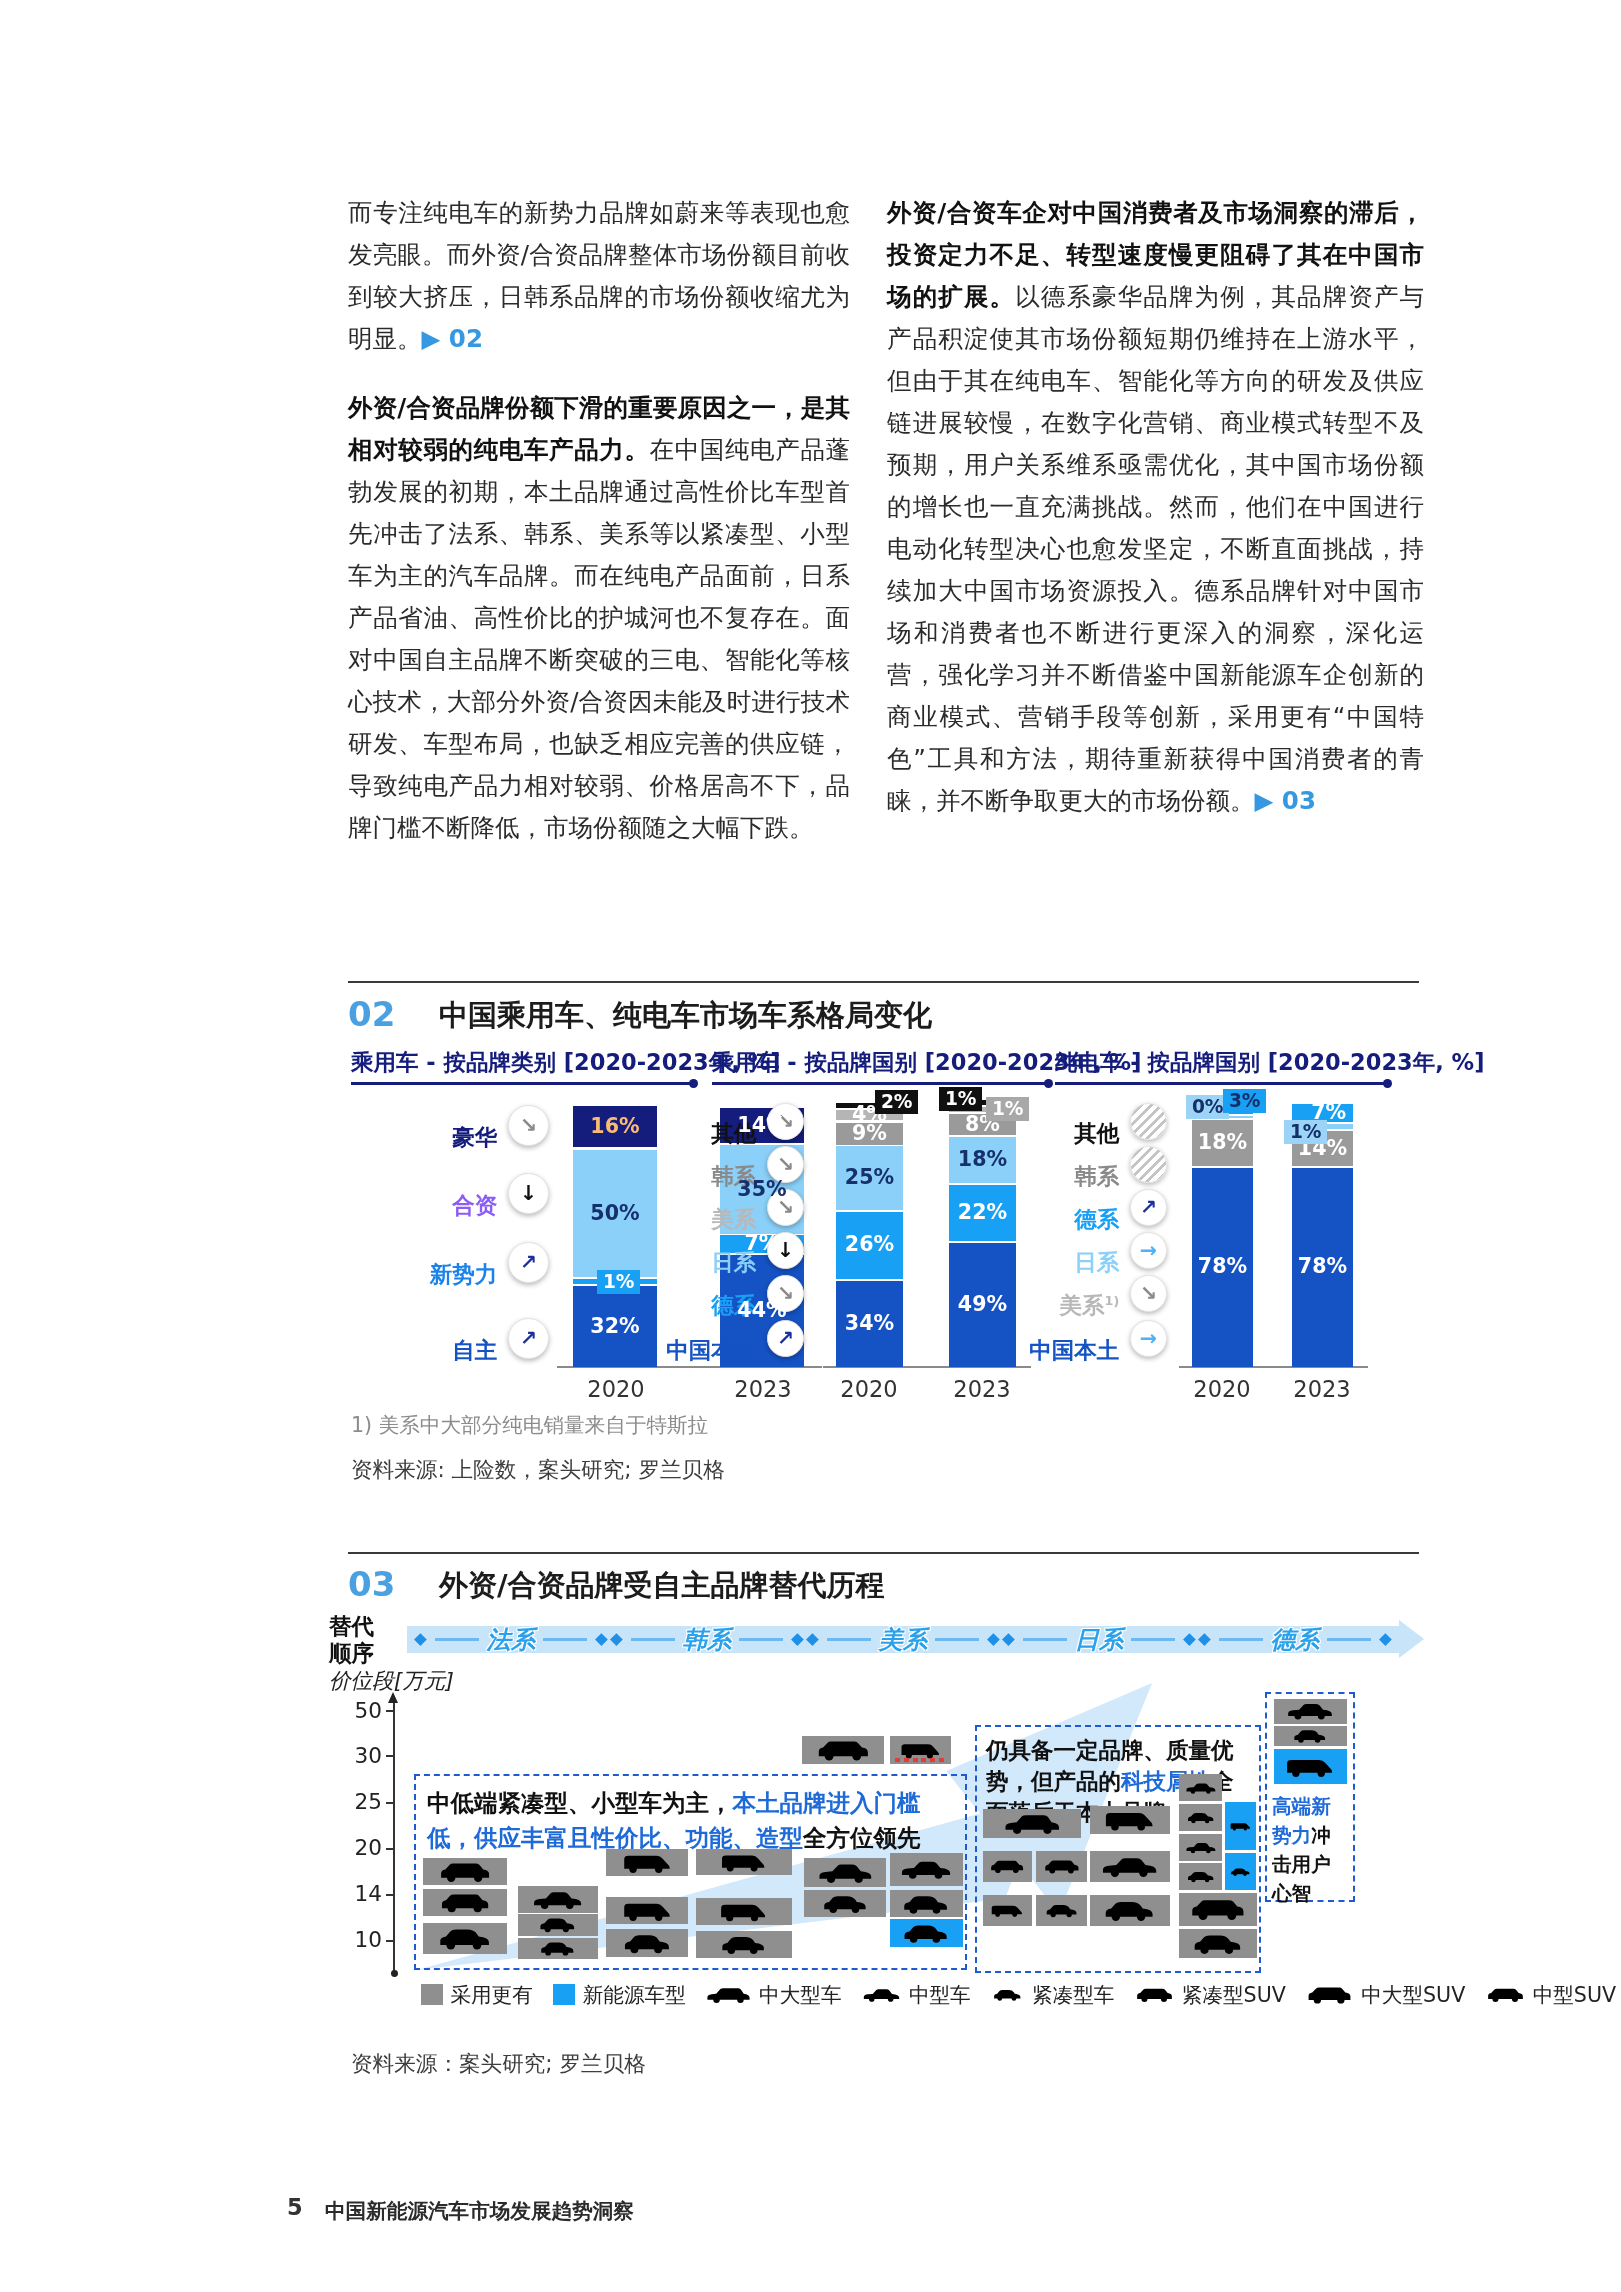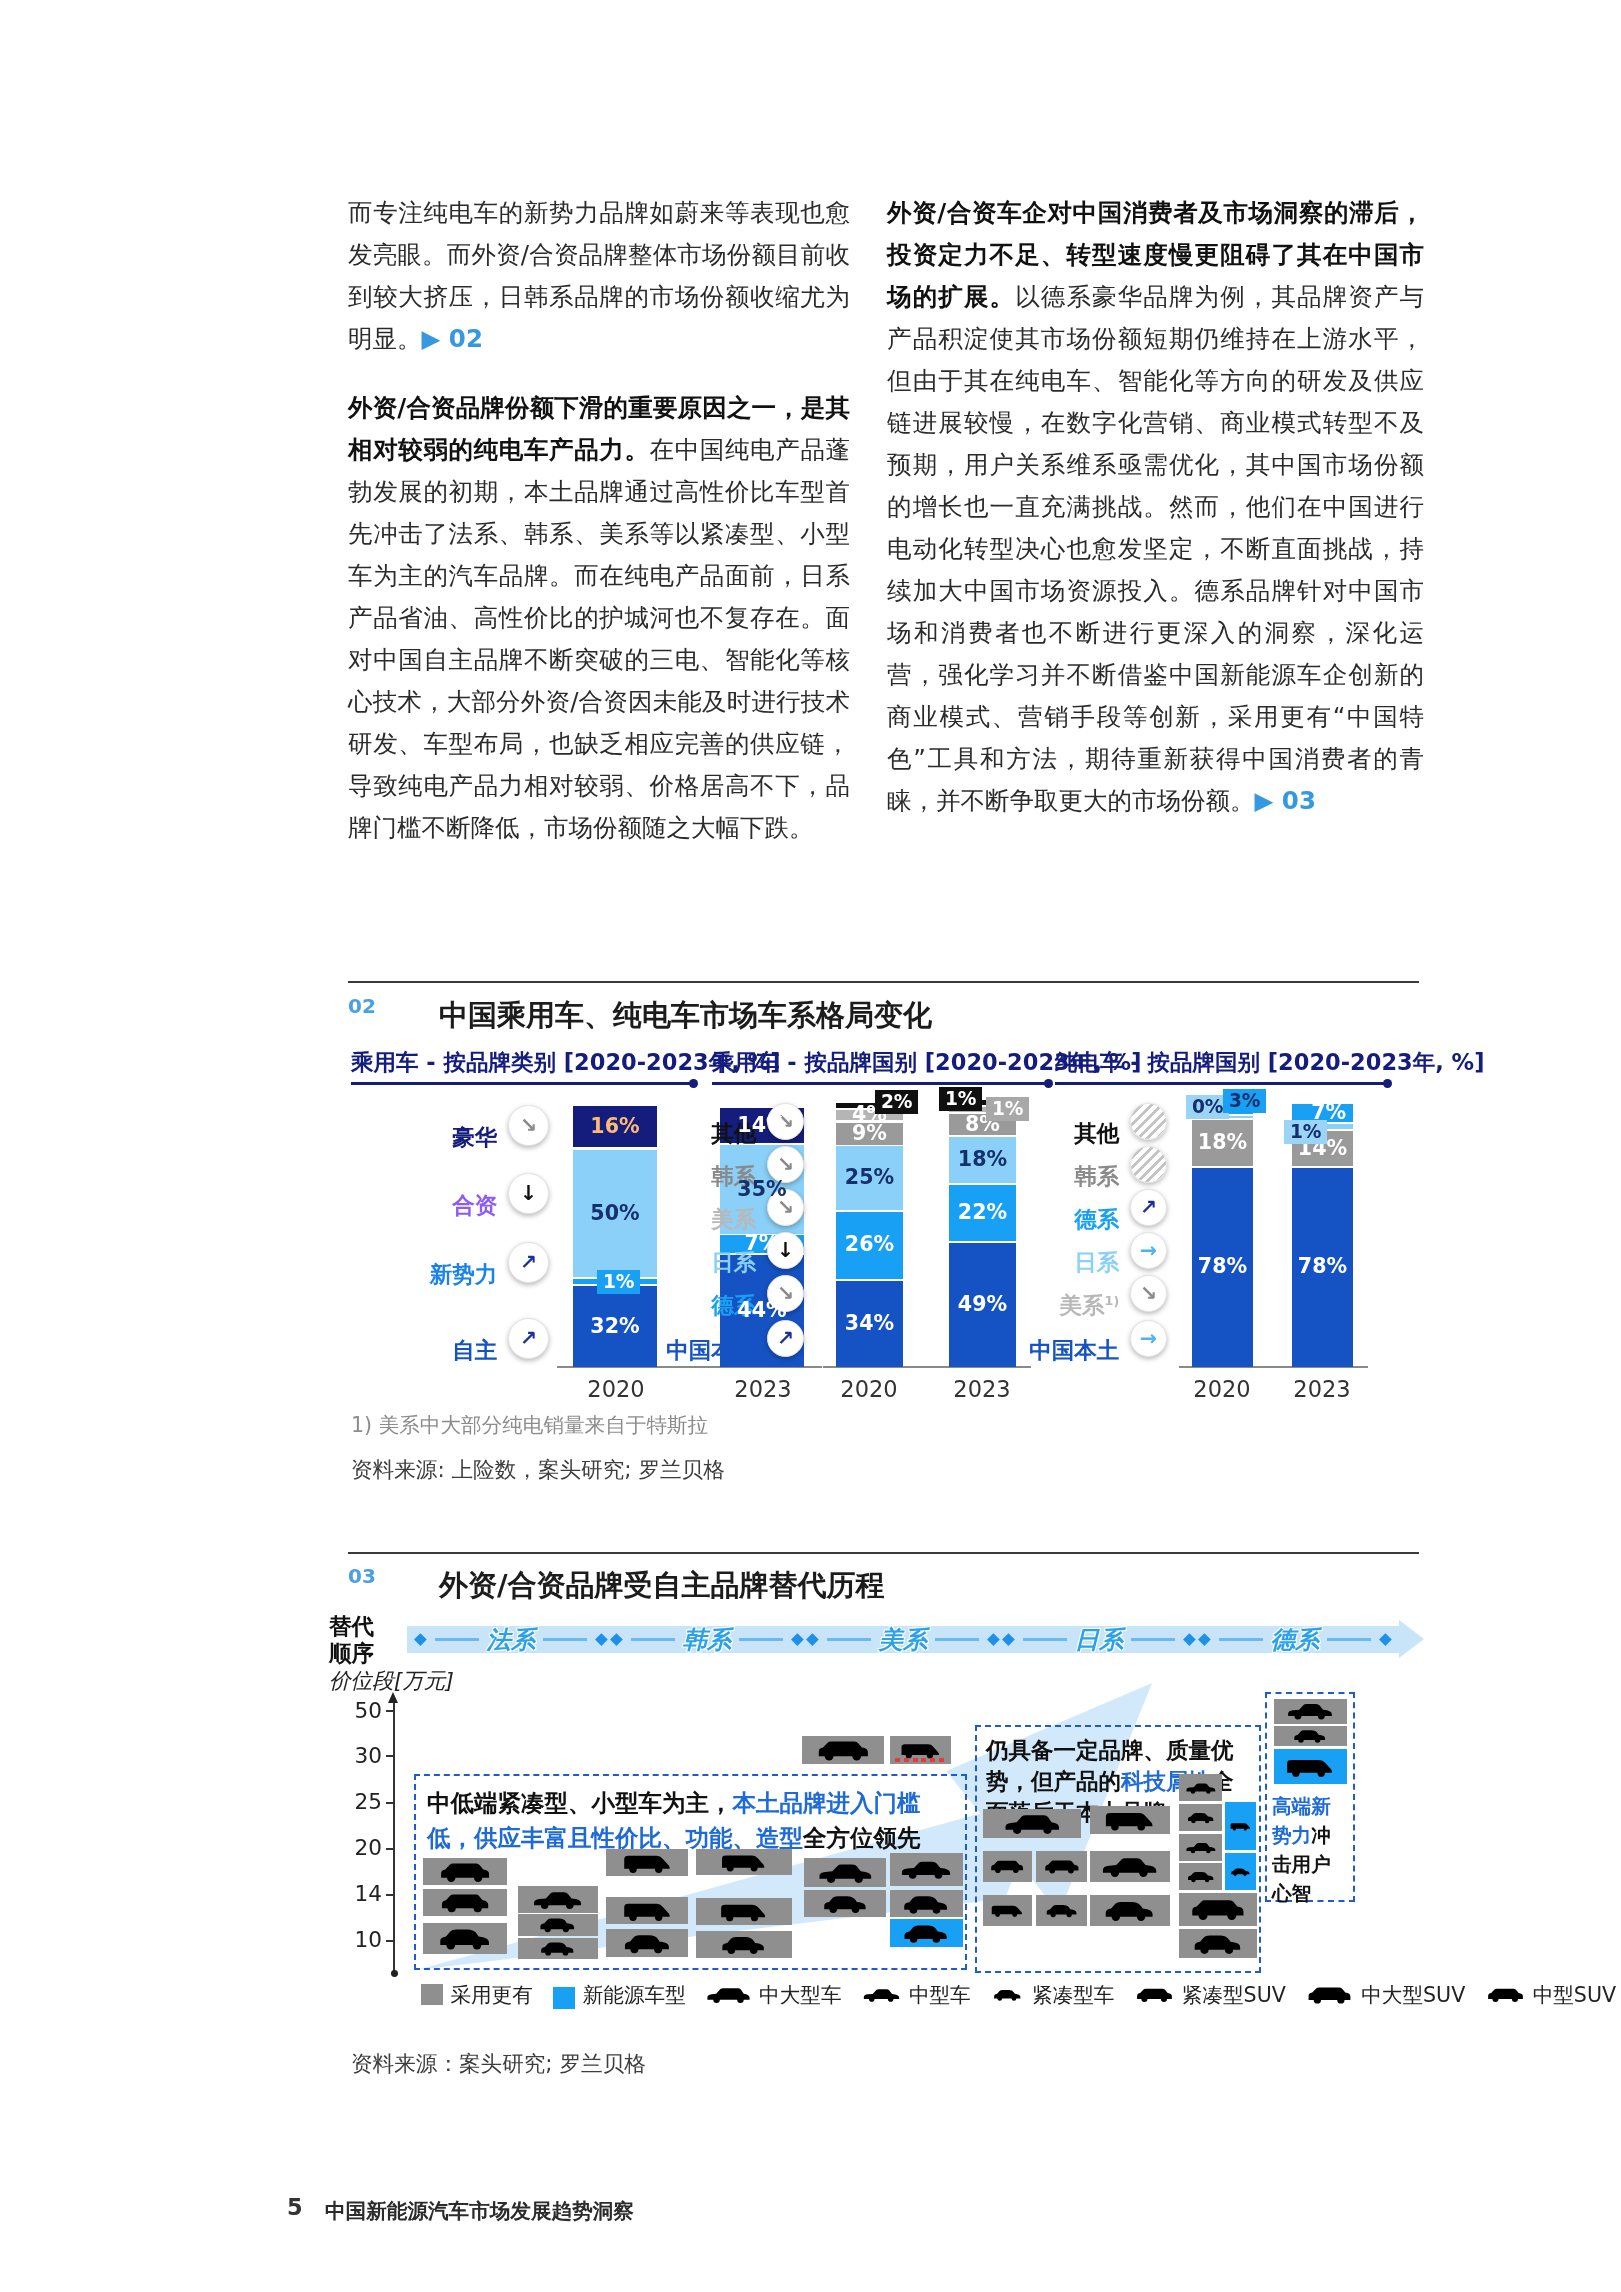--- a/index.html
+++ b/index.html
@@ -8,21 +8,21 @@
   
   .textcol{position:absolute;top:192px;}
   .textcol p{margin:0 0 27.4px 0;font-size:24.5px;line-height:42px;text-align:justify;}
   .run-normal{color:#2b2b2b;}
   .run-bold{font-weight:bold;color:#111;}
   .run-ref{color:#3598e0;font-weight:bold;white-space:nowrap;}
   .run-blue{color:#1e6ad8;}
   .run-black{color:#111;}
   
   .sec-rule{position:absolute;left:348px;width:1071px;height:2px;background:#3a3a3a;}
-  .sec-num{position:absolute;font-size:20px;font-weight:bold;color:#4aa0e0;}
+  .sec-num{position:absolute;font-size:34px;font-weight:bold;color:#4aa0e0;}
   .sec-title{position:absolute;font-size:29px;font-weight:bold;color:#1c1c1c;}
   
   .subtitle{position:absolute;font-size:22.5px;font-weight:bold;color:#141c7c;white-space:nowrap;}
   .subline{position:absolute;height:2.9px;background:#141c7c;}
   .subline::after{content:"";position:absolute;right:-3.9px;top:-2.9px;width:8.8px;height:8.8px;border-radius:50%;background:#141c7c;}
   
   .bar{position:absolute;}
   .seg{position:absolute;left:0;right:0;}
   .seglabel{position:absolute;left:0;width:100%;text-align:center;font-size:20.6px;font-weight:600;transform:translateY(-12.7px);z-index:4;}
   .yearlabel{position:absolute;text-align:center;font-size:22.5px;color:#333;}
@@ -546,21 +546,21 @@
           <use href="#sym-mpv"></use>
         </svg>
       </div>
     </div>
 
   <div class="legend3" style="left:421px;top:1978px;height:33px;" id="legend3">
       <div class="leg3item" style="position: static;">
         <div class="swatch" style="background: rgb(143, 143, 143);"></div>
         <span>采用更有</span>
       </div>
-      <div class="leg3item" style="position: static; align-items: flex-end;">
+      <div class="leg3item" style="position: static;">
         <div class="swatch" style="background: rgb(24, 160, 244);"></div>
         <span>新能源车型</span>
       </div>
       <div class="leg3item" style="position: static;">
         <svg width="45" height="19.6" viewBox="0 0 46 20">
           <use href="#sym-sedan-l"></use>
         </svg>
         <span>中大型车</span>
       </div>
       <div class="leg3item" style="position: static;">

